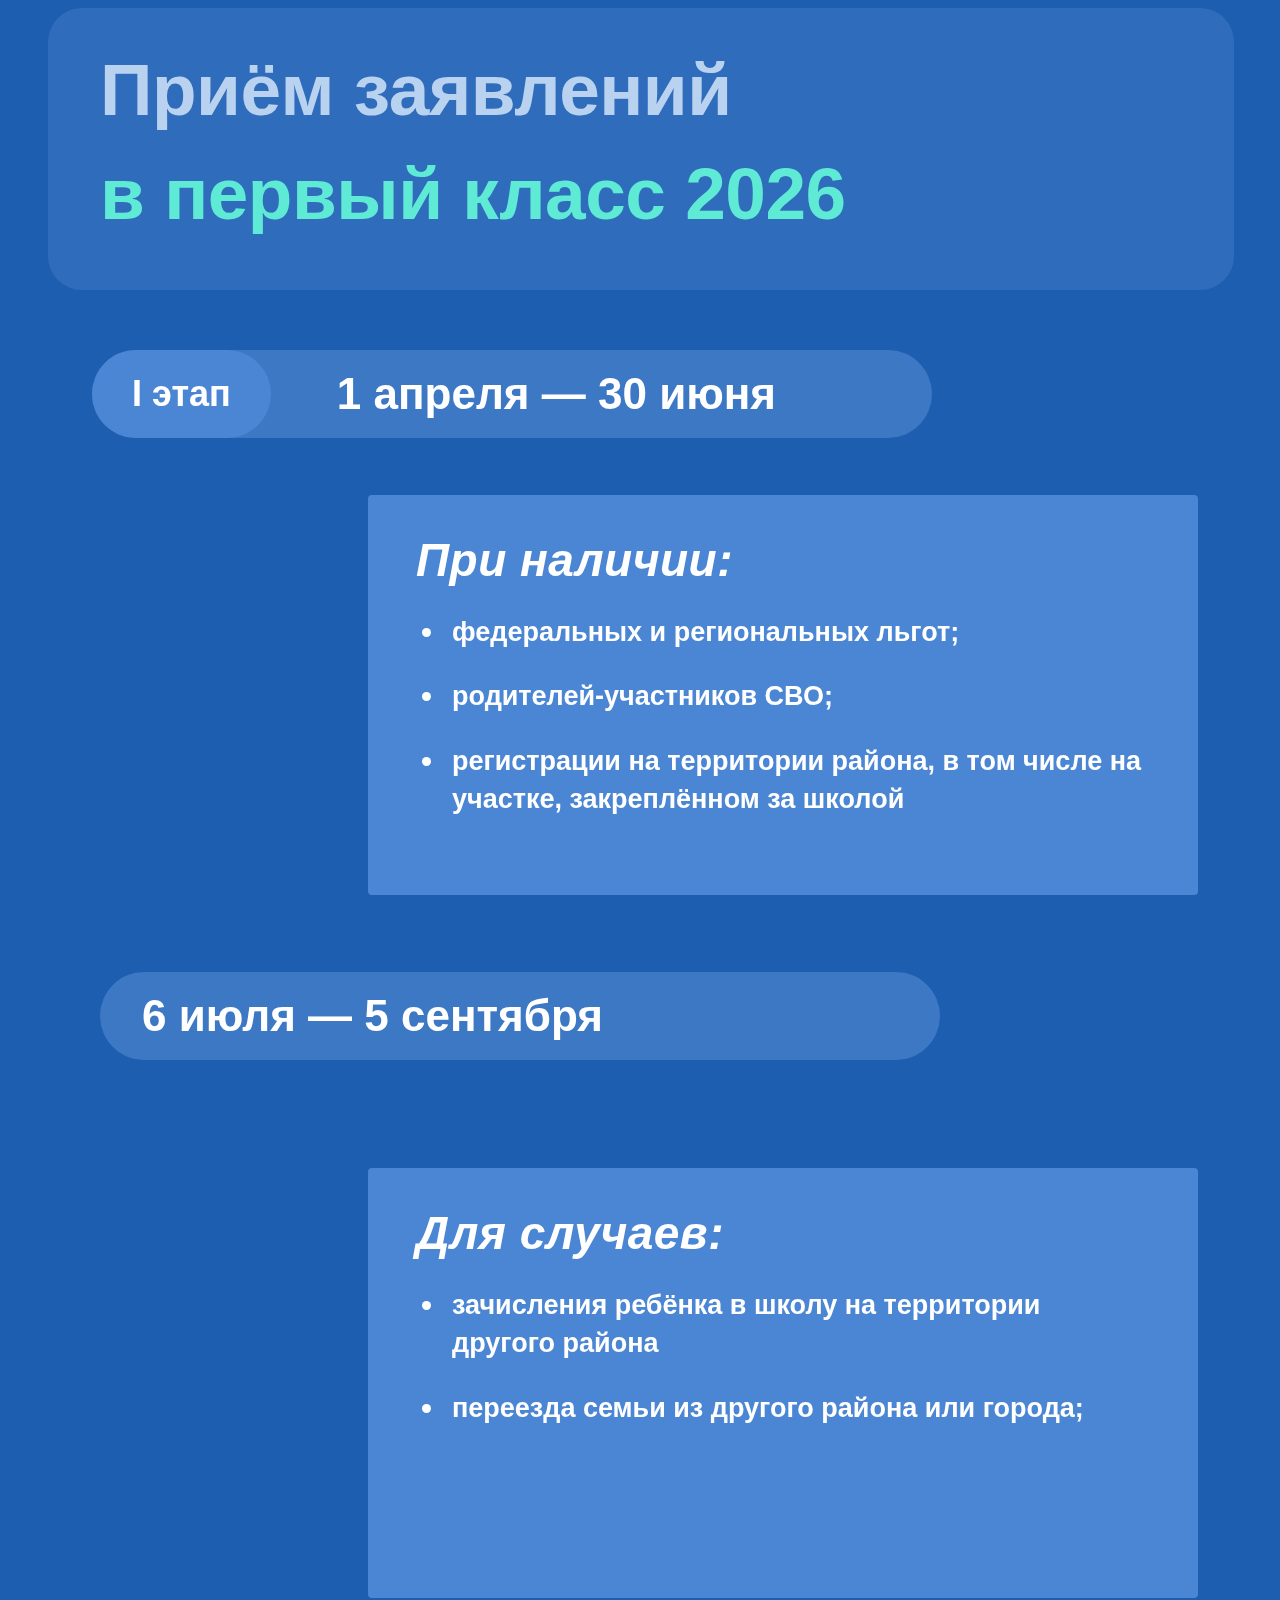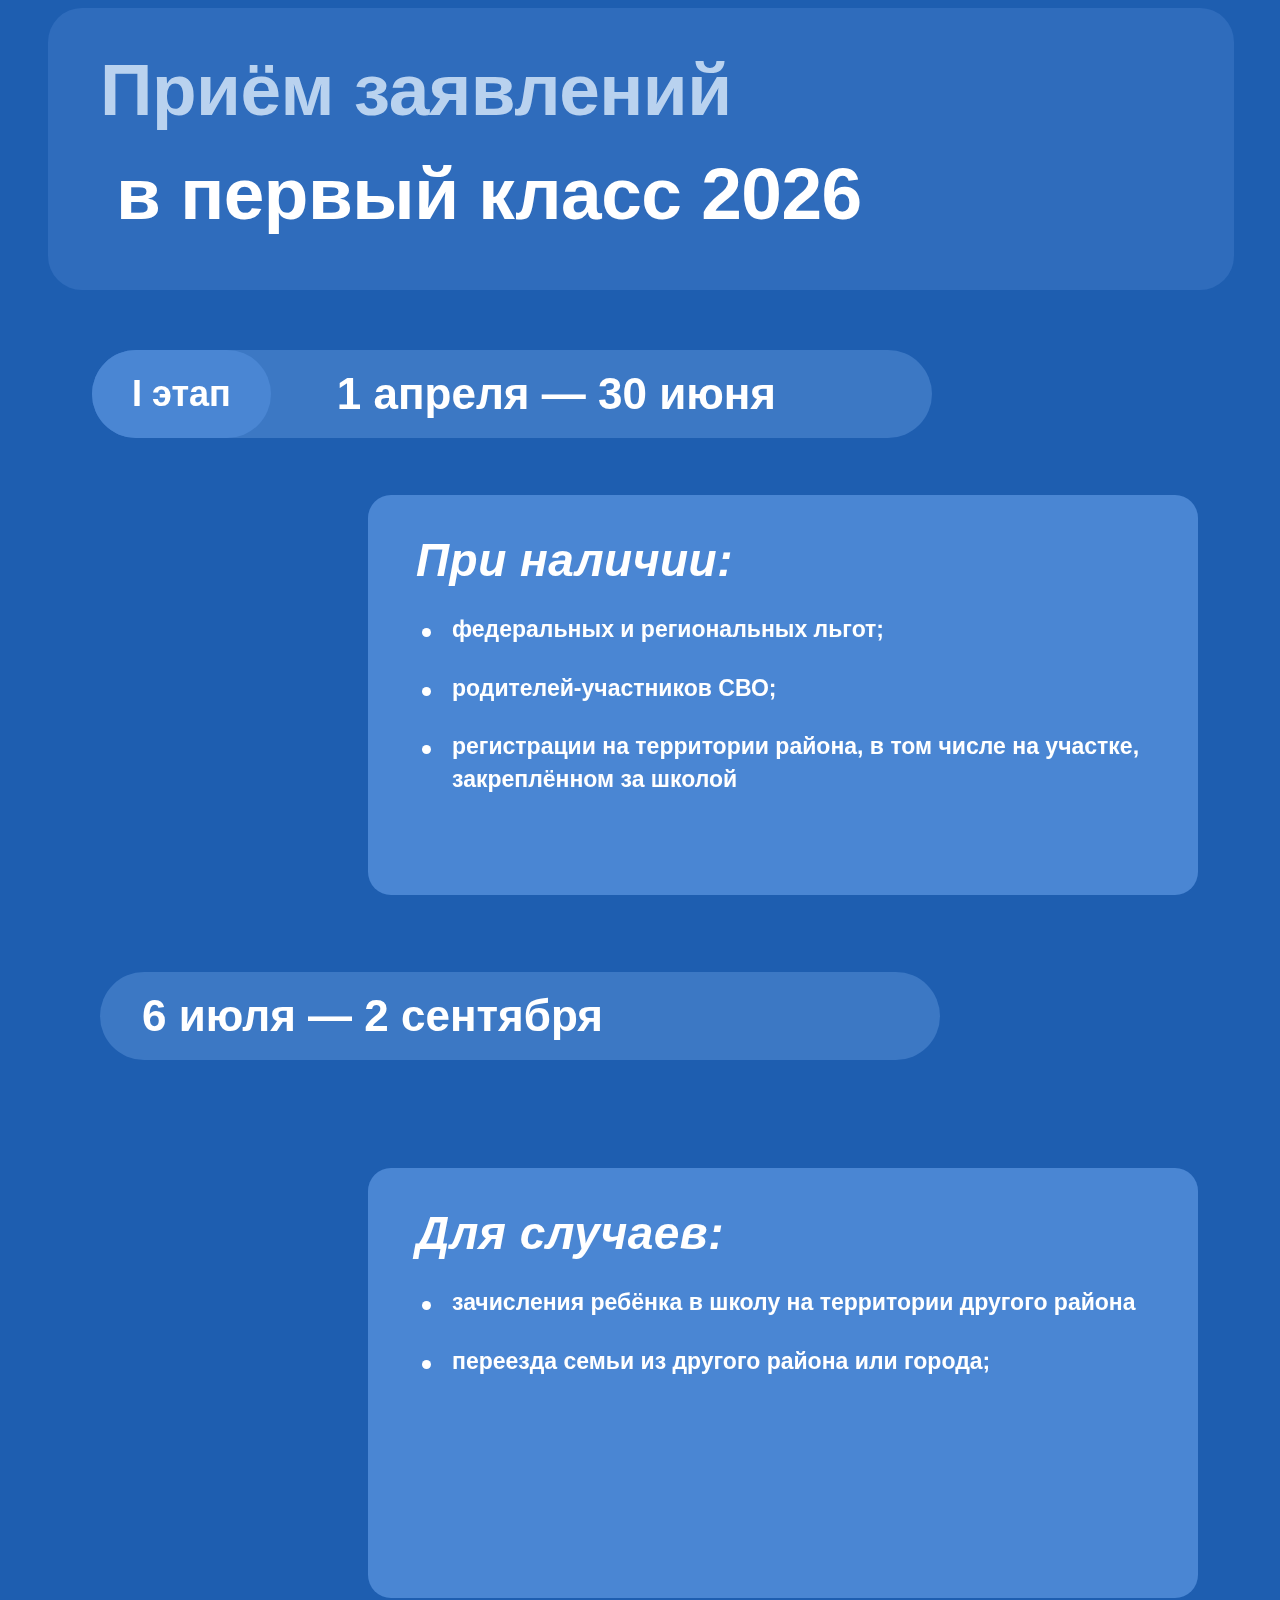--- a/index.html
+++ b/index.html
@@ -38,22 +38,21 @@
     font-weight: bold;
     font-size: 73px;
     line-height: 1.42;
     letter-spacing: -0.5px;
     white-space: nowrap;
   }
   .title-line-1 {
     color: #b9d2ef;
   }
   .title-line-2 {
-    color: #ffffff;
-    margin-left: 16px;
+    color: #5eead4;
   }
 
   
   .stage-row {
     position: absolute;
     height: 88px;
     background: #3c78c4;
     border-radius: 44px;
     display: flex;
     align-items: center;
@@ -91,21 +90,21 @@
     font-size: 44px;
     font-weight: bold;
     white-space: nowrap;
     margin-left: 42px;
   }
 
   
   .detail-card {
     position: absolute;
     background: #4a86d3;
-    border-radius: 23px;
+    border-radius: 4px;
     box-sizing: border-box;
     padding: 38px 48px 40px 48px;
   }
   .detail-card-1 {
     left: 368px;
     top: 495px;
     width: 830px;
     height: 400px;
   }
   .detail-card-2 {
@@ -124,21 +123,21 @@
     letter-spacing: 0.5px;
   }
   .bullet-list {
     list-style: none;
     margin: 0;
     padding: 0;
   }
   .bullet-item {
     position: relative;
     color: #ffffff;
-    font-size: 23px;
+    font-size: 27px;
     font-weight: bold;
     line-height: 1.42;
     padding-left: 36px;
     margin-bottom: 26px;
   }
   .bullet-item:last-child {
     margin-bottom: 0;
   }
   .bullet-item::before {
     content: "";
@@ -171,21 +170,21 @@
   <div class="detail-card detail-card-1">
     <div class="detail-heading">При наличии:</div>
     <ul class="bullet-list">
       <li class="bullet-item">федеральных и региональных льгот;</li>
       <li class="bullet-item">родителей-участников СВО;</li>
       <li class="bullet-item">регистрации на территории района, в том числе на участке, закреплённом за школой</li>
     </ul>
   </div>
 
   <div class="stage-row stage-row-2">
-    <span class="stage-dates">6 июля — 2 сентября</span>
+    <span class="stage-dates">6 июля — 5 сентября</span>
   </div>
 
   <div class="detail-card detail-card-2">
     <div class="detail-heading">Для случаев:</div>
     <ul class="bullet-list">
       <li class="bullet-item">зачисления ребёнка в школу на территории другого района</li>
       <li class="bullet-item">переезда семьи из другого района или города;</li>
     </ul>
   </div>
 

